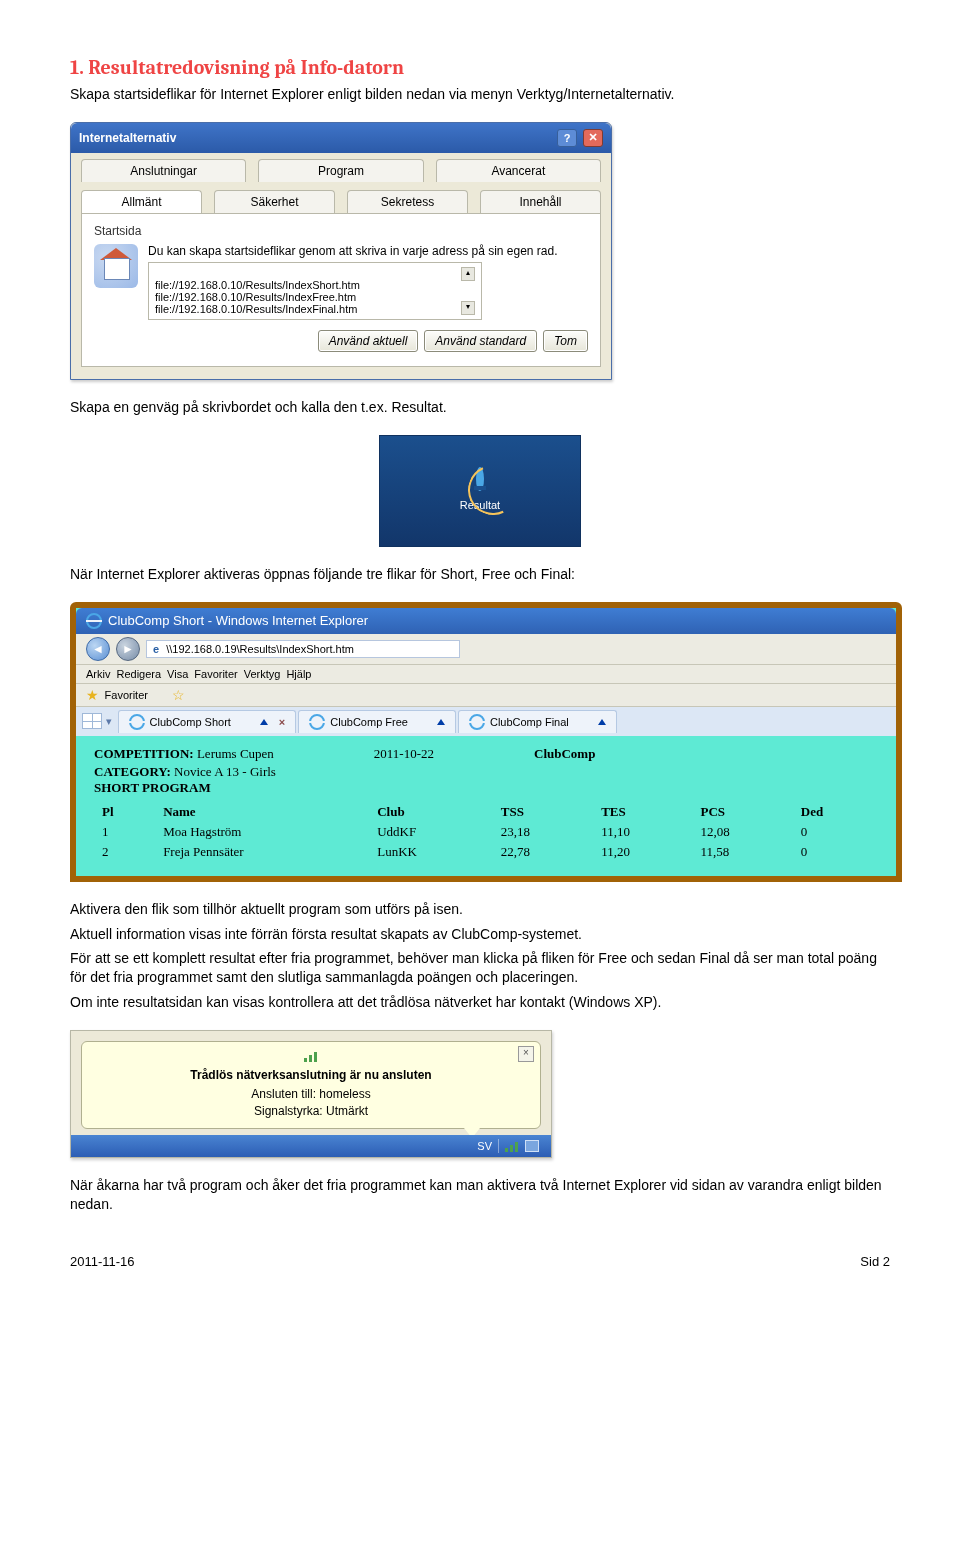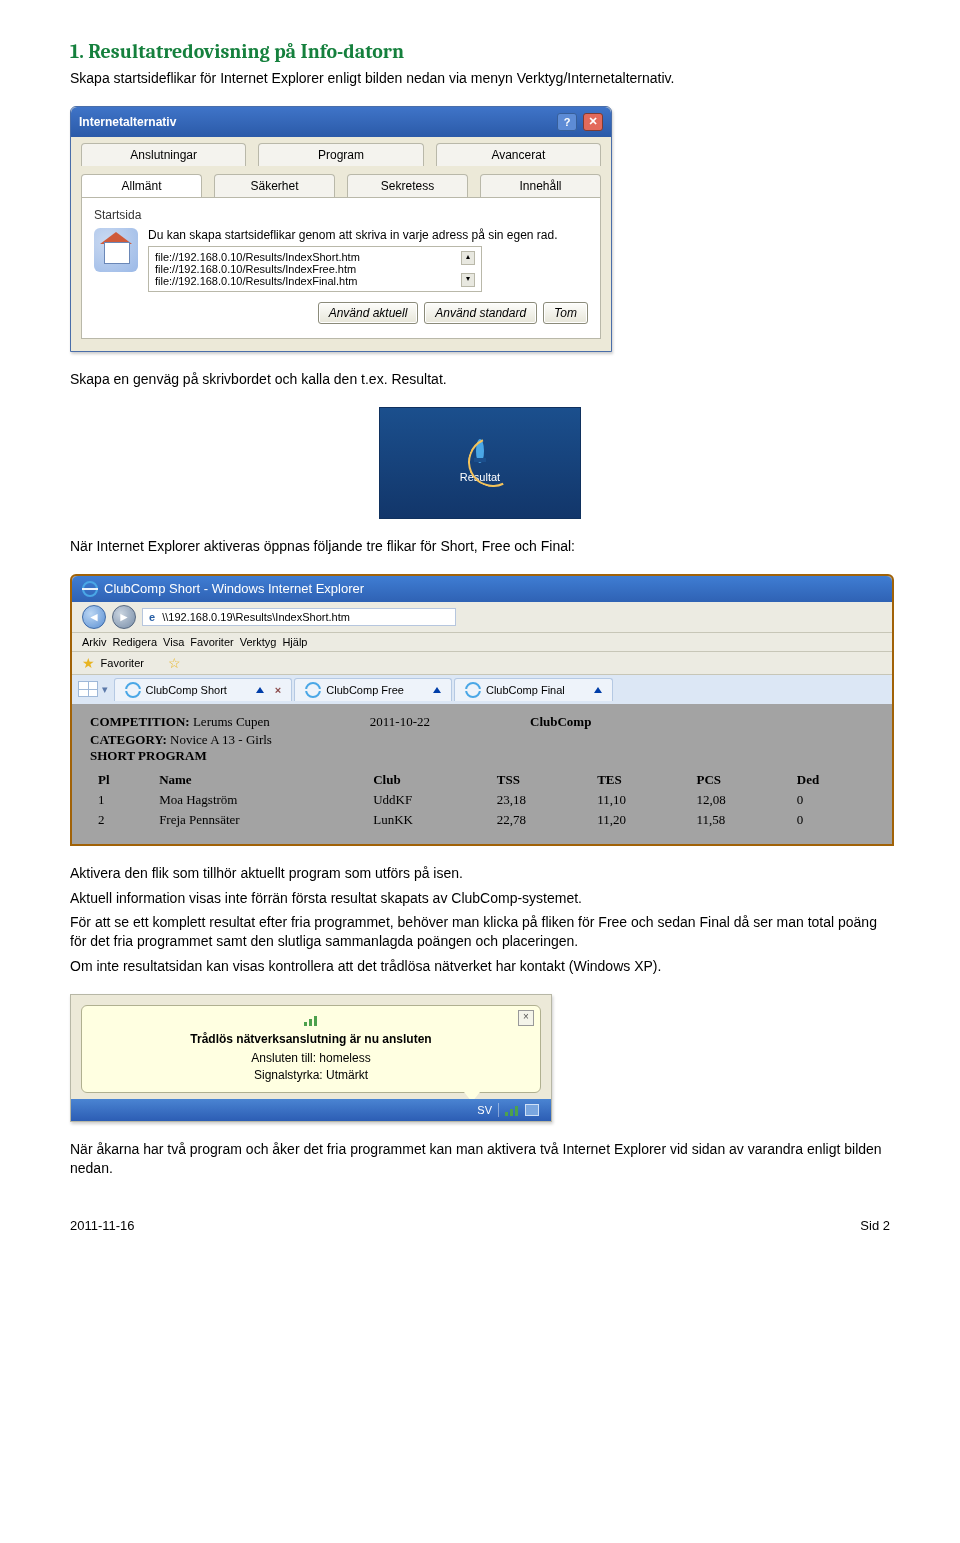--- a/index.html
+++ b/index.html
@@ -10,24 +10,25 @@
     font-size: 14px;
     color: #000;
     width: 960px;
   }
   .page {
     padding: 40px 70px 30px 70px;
     box-sizing: border-box;
   }
   .h1 {
     font-family: "Cambria", "Times New Roman", serif;
-    color: #15803d;
+    color: #ef4444;
     font-weight: bold;
     font-size: 20px;
     margin-bottom: 6px;
+    margin-top: 16px;
   }
   .p {
     margin: 6px 0;
     line-height: 1.35;
   }
   .img-block { margin: 18px 0; }
   .img-center { text-align: center; }
 
   
   .win-opts {
@@ -110,21 +111,21 @@
   .url-box {
     margin-top:4px;
     border:1px solid #b9b8a9;
     background:#fff;
     padding:4px 6px;
     width: 320px;
     font-family: Verdana, sans-serif;
     font-size: 11px;
     display:flex;
   }
-  .url-lines { flex:1; }
+  .url-lines { flex:1;margin-top:12px; }
   .scroll-stub{
     width:14px;
     display:flex; flex-direction:column;
     justify-content: space-between;
     margin-left:4px;
   }
   .scroll-btn{
     height:12px; background:#e8e8e0; border:1px solid #b9b8a9;
     font-size:8px; text-align:center; line-height:10px;
   }
@@ -165,23 +166,23 @@
     position:absolute; left:-8px; top:-6px; width:46px; height:46px;
     border:2px solid #f4c35a; border-radius:50%;
     border-right-color:transparent; border-top-color:transparent;
     transform:rotate(20deg);
   }
   .desk-label { color:#fff; font-size:11px; }
 
   
   .browser {
     width: 820px;
-    border:2px solid #a16207;
+    border:6px solid #a16207;
     border-radius:6px 6px 0 0;
-    background:#a3a3a3;
+    background:#5eead4;
     font-size:11px;
   }
   .br-title{
     background: linear-gradient(#3f7dd3,#2f62b4);
     color:#fff;
     padding:5px 10px;
     border-radius:6px 6px 0 0;
     font-size:13px;
     display:flex; align-items:center; gap:6px;
   }

